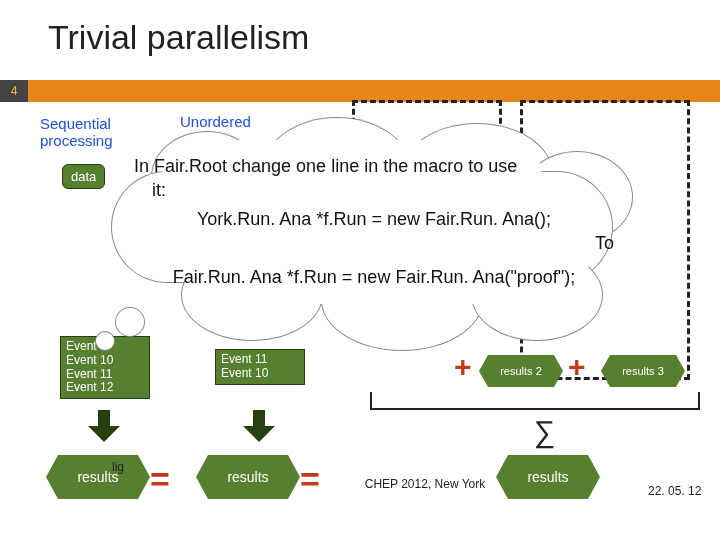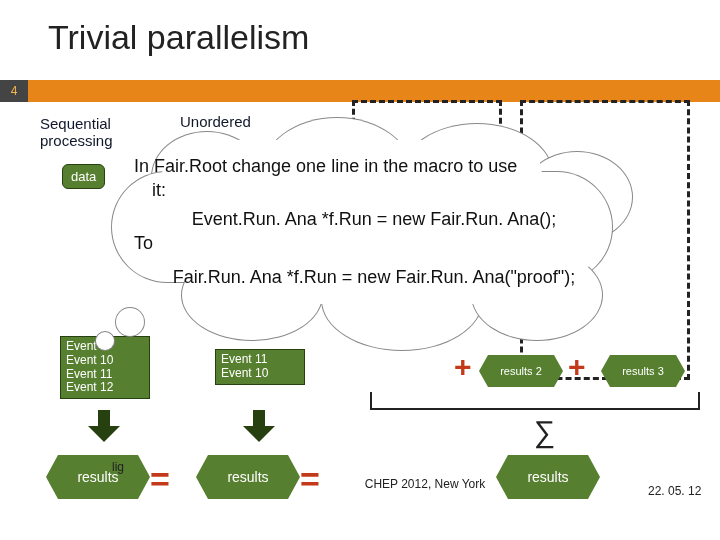--- a/index.html
+++ b/index.html
@@ -1,21 +1,21 @@
 <!DOCTYPE html>
 <html><head>
 <meta charset="utf-8">
 <style>
   * { box-sizing: border-box; margin: 0; padding: 0; }
   html, body { width: 720px; height: 540px; font-family: Arial, sans-serif; background: #fff; overflow: hidden; }
   .slide { position: relative; width: 704px; height: 540px; }
   .title { position: absolute; top: 18px; left: 48px; font-size: 34px; font-weight: 400; color: #222; }
   .bar { position: absolute; top: 80px; left: 0; width: 720px; height: 22px; background: #e78519; }
   .page-box { position: absolute; top: 80px; left: 0; width: 28px; height: 22px; background: #444; color: #f5b64a; font-size: 12px; display: flex; align-items: center; justify-content: center; }
-  .label { position: absolute; font-size: 15px; color: #0f172a; line-height: 1.15; }
+  .label { position: absolute; font-size: 15px; color: #1d4ed8; line-height: 1.15; }
   .label.seq { top: 115px; left: 40px; }
   .label.uno { top: 113px; left: 180px; }
   .datasrc { position: absolute; background: #567f2f; border: 1px solid #274010; border-radius: 6px; color: #fff; font-size: 13px; padding: 4px 8px; }
   .datasrc.d1 { top: 164px; left: 62px; }
   .eventbox { position: absolute; width: 90px; border: 1px solid #274010; background: #567f2f; color: #fff; font-size: 12px; line-height: 1.15; padding: 3px 5px; }
   .eventbox .row { white-space: nowrap; }
   .eb1 { top: 336px; left: 60px; }
   .eb2 { top: 349px; left: 215px; }
   .arrow { position: absolute; width: 30px; height: 34px; }
   .arrow::before { content: ""; position: absolute; left: 10px; top: 0; width: 12px; height: 18px; background: #274010; }
@@ -62,21 +62,21 @@
   .b5 { bottom: -8px; left: 90px; width: 140px; height: 90px; top: auto; }
   .b6 { bottom: -18px; left: 230px; width: 160px; height: 100px; top: auto; }
   .b7 { bottom: -8px; left: 380px; width: 130px; height: 90px; top: auto; }
   .tail { position: absolute; width: 28px; height: 28px; background: #fff; border-radius: 50%; box-shadow: 0 0 0 1px #888; }
   .t1 { top: 176px; left: 24px; }
   .t2 { top: 200px; left: 4px; width: 18px; height: 18px; }
   .cloud-text { position: absolute; top: 22px; left: 42px; width: 480px; font-size: 18px; color: #111; line-height: 1.35; z-index: 5; }
   .cloud-text .l1 { text-align: left; }
   .cloud-text .l2 { text-align: left; margin-bottom: 4px; margin-left: 18px; }
   .cloud-text .l3 { text-align: center; }
-  .cloud-text .l4 { text-align: left; }
+  .cloud-text .l4 { text-align: right; }
   .cloud-text .l5 { text-align: center; margin-top: 10px; }
   .cover { position:absolute; background:#fff; }
 </style>
 </head>
 <body>
 
 <div class="slide">
   <div class="title">Trivial parallelism</div>
   <div class="bar"></div>
   <div class="page-box">4</div>
@@ -146,18 +146,18 @@
       <div class="tail t1"></div>
       <div class="tail t2"></div>
 
       <div class="cover" style="top:42px;left:26px;width:490px;height:104px;border-radius:56px;"></div>
       <div class="cover" style="top:8px;left:70px;width:380px;height:70px;border-radius:50px;"></div>
       <div class="cover" style="top:112px;left:100px;width:380px;height:60px;border-radius:50px;"></div>
     </div>
     <div class="cloud-text">
       <div class="l1">In Fair.Root change one line in the macro to use</div>
       <div class="l2">it:</div>
-      <div class="l3">Event.Run. Ana *f.Run = new Fair.Run. Ana();</div>
+      <div class="l3">York.Run. Ana *f.Run = new Fair.Run. Ana();</div>
       <div class="l4">To</div>
       <div class="l5">Fair.Run. Ana *f.Run = new Fair.Run. Ana("proof");</div>
     </div>
   </div>
 </div>
 
 </body></html>

